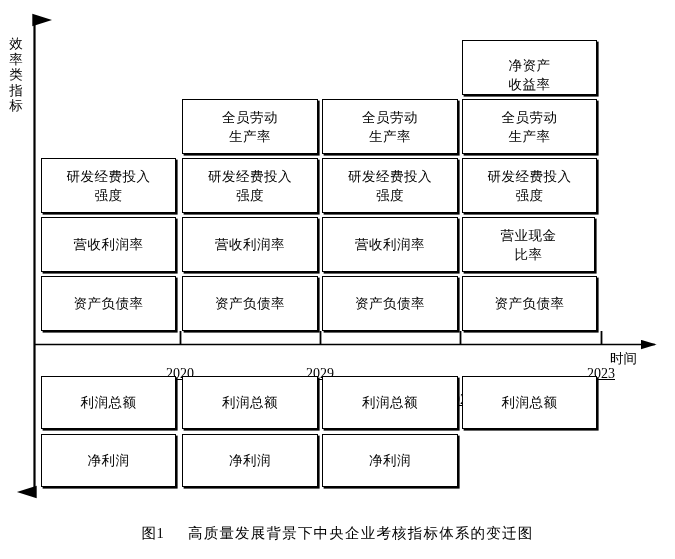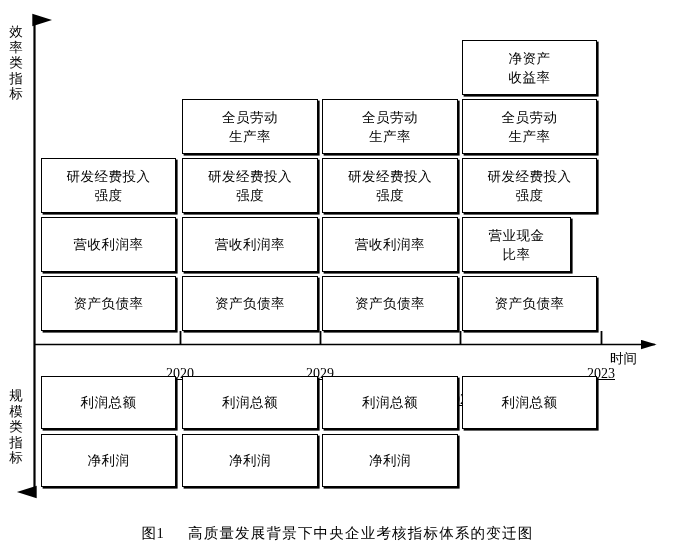--- a/index.html
+++ b/index.html
@@ -17,21 +17,21 @@
   .v-label{
     position:absolute;
     width:20px;
     font-size:13.5px;
     line-height:15.5px;
     letter-spacing:0px;
     text-align:center;
     word-break:break-all;
     font-family:"DejaVu Sans","Liberation Sans",sans-serif;
   }
-  #eff-label{left:6px;top:24px;}
+  #eff-label{left:6px;top:36px;}
   #scale-label{left:6px;top:388px;}
 
   
   .year{
     position:absolute;
     top:366px;
     width:60px;
     text-align:center;
     font-size:14px;
     font-family:"Liberation Serif","DejaVu Serif",serif;
@@ -96,21 +96,20 @@
 
     <line x1="34.5" y1="344.5" x2="655" y2="344.5" stroke="#000" stroke-width="1.6" marker-end="url(#arr-right)"></line>
 
     <line x1="180.5" y1="331" x2="180.5" y2="344.5" stroke="#000" stroke-width="1.8"></line>
     <line x1="320.5" y1="331" x2="320.5" y2="344.5" stroke="#000" stroke-width="1.8"></line>
     <line x1="460.5" y1="331" x2="460.5" y2="344.5" stroke="#000" stroke-width="1.8"></line>
     <line x1="601.5" y1="331" x2="601.5" y2="344.5" stroke="#000" stroke-width="1.8"></line>
   </svg>
 
   <div class="v-label" id="eff-label">效率类指标</div>
-  <div class="v-label" id="scale-label">规模类指标</div>
 
   <div class="year" id="year-0" style="left:150px;">2020</div>
   <div class="year" id="year-1" style="left:290px;">2029</div>
   <div class="year" id="year-2" style="left:430px;margin-top:26px;">2022</div>
   <div class="year" id="year-3" style="left:571px;">2023</div>
   <div id="time-label">时间</div>
 
   <div id="cells">
       <div class="cell" style="left: 41px; top: 158px; width: 135px; height: 55px;">
         <div>
@@ -195,39 +194,39 @@
       <div class="cell" style="left: 322px; top: 376px; width: 136px; height: 53px;">
         <div>
           <span>利润总额</span>
         </div>
       </div>
       <div class="cell" style="left: 322px; top: 434px; width: 136px; height: 53px;">
         <div>
           <span>净利润</span>
         </div>
       </div>
-      <div class="cell" style="left: 462px; top: 40px; width: 135px; height: 55px;">
+      <div class="cell" style="left: 462px; top: 40px; width: 135px; height: 55px; align-items: flex-end;">
         <div>
           <span>净资产</span>
           <span>收益率</span>
         </div>
       </div>
       <div class="cell" style="left: 462px; top: 99px; width: 135px; height: 55px;">
         <div>
           <span>全员劳动</span>
           <span>生产率</span>
         </div>
       </div>
       <div class="cell" style="left: 462px; top: 158px; width: 135px; height: 55px;">
         <div>
           <span>研发经费投入</span>
           <span>强度</span>
         </div>
       </div>
-      <div class="cell" style="left: 462px; top: 217px; width: 109px; height: 55px;">
+      <div class="cell" style="left: 462px; top: 217px; width: 133px; height: 55px;">
         <div>
           <span>营业现金</span>
           <span>比率</span>
         </div>
       </div>
       <div class="cell" style="left: 462px; top: 276px; width: 135px; height: 55px;">
         <div>
           <span>资产负债率</span>
         </div>
       </div>

